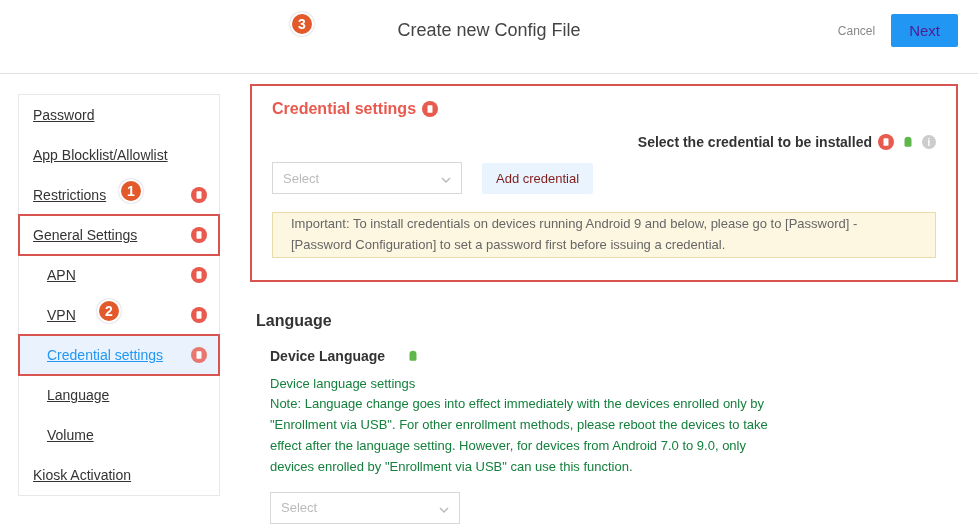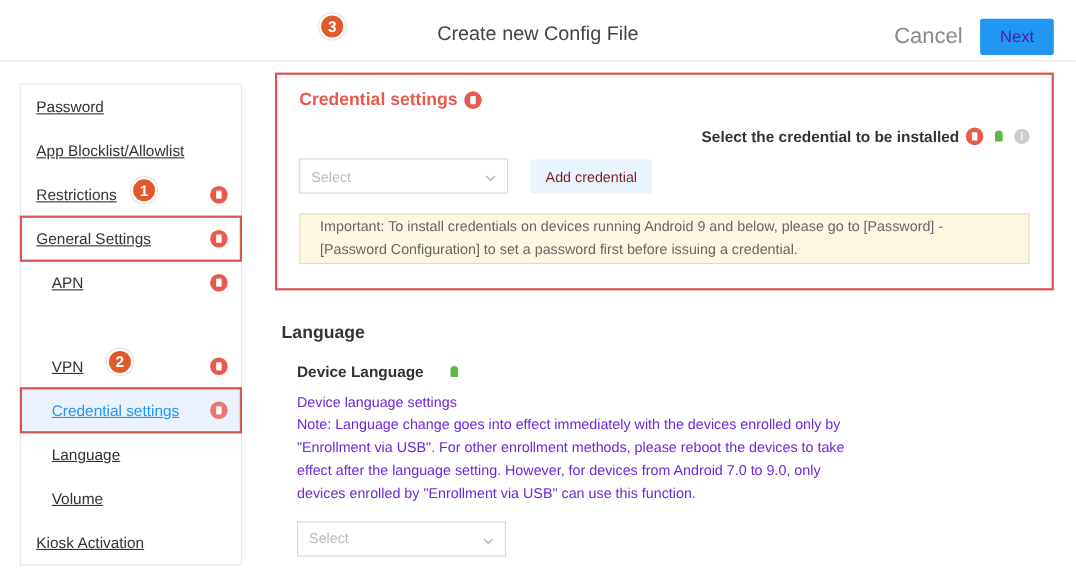--- a/index.html
+++ b/index.html
@@ -1,23 +1,23 @@
 <!DOCTYPE html>
 <html><head>
 <meta charset="utf-8">
 <style>
   * { box-sizing: border-box; }
   html, body { margin:0; padding:0; font-family: Arial, Helvetica, sans-serif; background:#fff; color:#333; }
   .app { width:978px; height:529px; position:relative; overflow:hidden; }
 
   
-  .header { position:relative; height:56px; border-bottom:1px solid #e0e0e0; }
+  .header { position:relative; height:74px; border-bottom:1px solid #e0e0e0; }
   .header-title { position:absolute; left:50%; transform:translateX(-50%); top:20px; font-size:18px; color:#444; }
   .header-actions { position:absolute; right:20px; top:14px; display:flex; align-items:center; gap:10px; }
-  .btn-cancel { background:none; border:none; color:#888; font-size:20px; cursor:pointer; padding:8px 6px; }
+  .btn-cancel { background:none; border:none; color:#888; font-size:12px; cursor:pointer; padding:8px 6px; }
   .btn-next { background:#2196f3; color:#4c1d95; border:none; font-size:15px; padding:8px 18px; border-radius:2px; cursor:pointer; }
 
   
   .body { display:flex; height:calc(100% - 60px); }
 
   
   .sidebar-wrap { width:230px; padding:20px 10px 0 18px; }
   .sidebar-card { border:1px solid #e8e8e8; background:#fff; }
   .side-item { position:relative; padding:12px 14px; font-size:14px; color:#333; cursor:pointer; display:flex; align-items:center;text-decoration:underline; }
   .side-item.sub { padding-left:28px; }
@@ -43,21 +43,21 @@
   .row-sel { display:flex; gap:20px; margin-top:12px; align-items:center; }
   .select-box { width:190px; height:32px; border:1px solid #d8d8d8; background:#fff; display:flex; align-items:center; justify-content:space-between; padding:0 10px; color:#bbb; font-size:13px; }
   .chev { width:10px; height:10px; }
   .chev svg { width:10px; height:10px; fill:#bbb; }
   .btn-add { background:#eaf4ff; color:#7f1d1d; border:none; padding:8px 14px; font-size:13px; border-radius:2px; cursor:pointer; }
   .notice { margin-top:18px; background:#fdf7e1; border:1px solid #e8dcaa; padding:1px 18px; font-size:13px; color:#666; line-height:1.6; }
 
   .section { margin-top:30px; padding:0 6px; }
   .section-title { font-size:16px; font-weight:bold; color:#333; }
   .section-sub { font-weight:bold; font-size:14px; margin-top:18px; display:flex; align-items:center; gap:20px; padding-left:14px;}
-  .section-text { font-size:13px; color:#6d28d9; margin-top:10px; line-height:1.6; padding-left:14px; max-width:520px;}
+  .section-text { font-size:13px; color:#15803d; margin-top:10px; line-height:1.6; padding-left:14px; max-width:520px;}
   .select-box2 { width:190px; height:32px; border:1px solid #d8d8d8; background:#fff; display:flex; align-items:center; justify-content:space-between; padding:0 10px; color:#bbb; font-size:13px; margin-top:14px; margin-left:14px;}
 
 </style>
 </head>
 <body>
 
 <div class="app">
 
   <div class="callout" style="top:12px; left:290px;">
       <span>3</span>
@@ -107,21 +107,21 @@
 
         <div class="side-item sub">
           <span>APN</span>
           <span class="icon-right mdm-icon">
             <svg viewBox="0 0 24 24">
                 <rect x="6" y="3" width="12" height="18" rx="2"></rect>
               </svg>
           </span>
         </div>
 
-        <div class="side-item sub" style="position:relative;margin-top:36px;">
+        <div class="side-item sub" style="position:relative;">
           <span>VPN</span>
           <span class="icon-right mdm-icon">
             <svg viewBox="0 0 24 24">
                 <rect x="6" y="3" width="12" height="18" rx="2"></rect>
               </svg>
           </span>
           <div class="callout" style="left:78px; top:4px;">
               <span>2</span>
             </div>
         </div>

